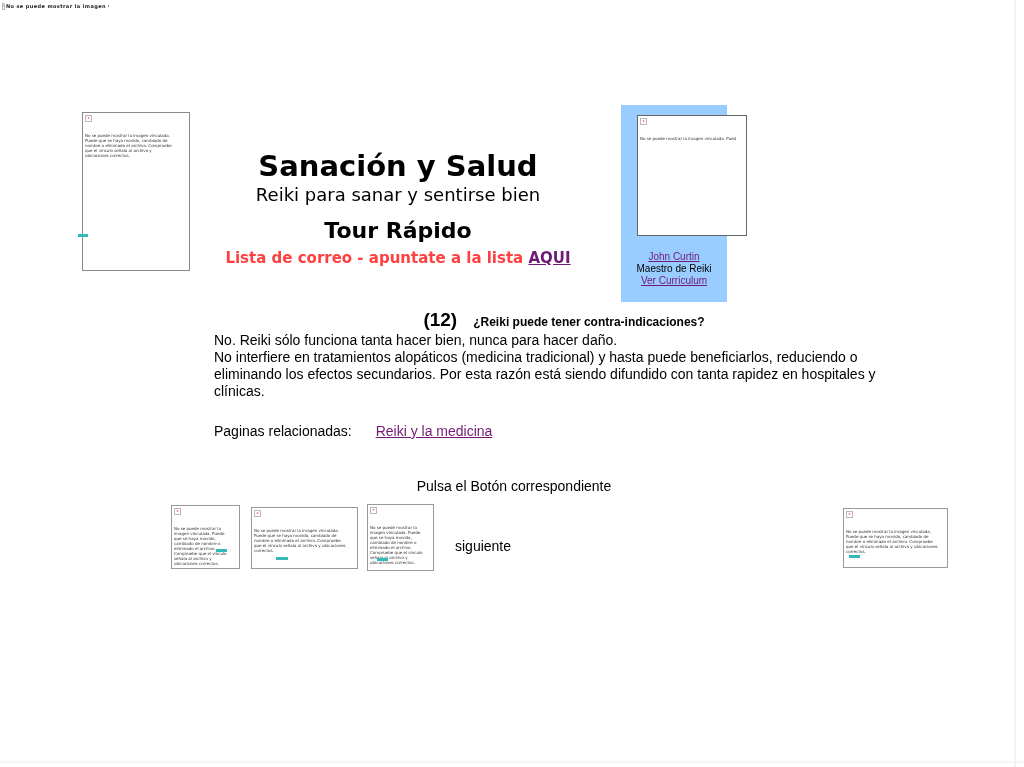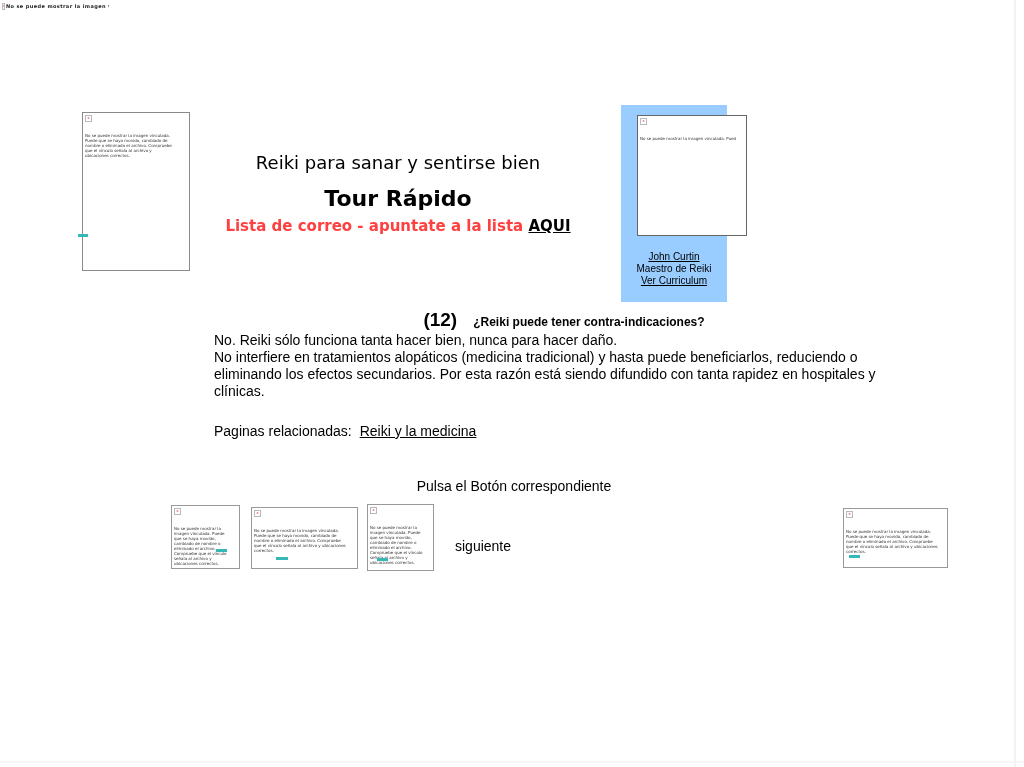--- a/index.html
+++ b/index.html
@@ -21,21 +21,21 @@
   .placeholder-box{border:1px solid #8a8a8a;background:#fff;padding:2px;box-sizing:border-box;}
   .tiny-dash{position:absolute;height:3px;background:#35b8b8;}
 
   
   .header-block{left:188px;top:150px;width:420px;text-align:center;
                 font-family:"DejaVu Sans",sans-serif;}
   .title{font-size:29px;font-weight:bold;line-height:32px;margin:0;}
   .subtitle{font-size:18px;line-height:20px;margin-top:3px;}
   .tour{font-size:22px;font-weight:bold;line-height:24px;margin-top:14px;}
   .mailing{font-size:15px;font-weight:bold;color:#ff4040;margin-top:6px;}
-  a.teal{color:#000000;text-decoration:underline;cursor:pointer;text-align:center;}
+  a.teal{color:#701a75;text-decoration:underline;cursor:pointer;text-align:center;}
   .mailing a.teal{font-weight:bold;}
 
   
   .blue-panel{left:621px;top:105px;width:106px;height:197px;background:#99ccff;text-decoration:underline;}
   .photo-box{left:16px;top:10px;width:110px;height:121px;background:#fff;
              border:1px solid #666;padding:2px;box-sizing:border-box;}
   .profile-line{left:0;width:106px;text-align:center;font-size:10px;line-height:11px;}
 
   
   .content-heading{left:214px;top:309px;width:700px;text-align:center;font-weight:bold;}
@@ -60,20 +60,21 @@
   <span class="microtext">No se puede mostrar la imagen vinculada. Puede que se haya movido, cambiado de nombre o eliminado el archivo. Compruebe que el vínculo señala al archivo y ubicaciones correctos.</span>
 </div>
 
 <div class="abs placeholder-box" style="left:82px;top:112px;width:108px;height:159px;">
   <span class="broken-icon">x</span>
   <span class="microtext" style="display:inline-block;width:90px;vertical-align:top;">No se puede mostrar la imagen vinculada. Puede que se haya movido, cambiado de nombre o eliminado el archivo. Compruebe que el vínculo señala al archivo y ubicaciones correctos.</span>
 </div>
 <div class="tiny-dash" style="left:78px;top:234px;width:10px;"></div>
 
 <div class="abs header-block">
+  <div class="title">Sanación y Salud</div>
   <div class="subtitle">Reiki para sanar y sentirse bien</div>
   <div class="tour">Tour Rápido</div>
   <div class="mailing">
     <span>Lista de correo - apuntate a la lista</span>
     <a class="teal">AQUI</a>
   </div>
 </div>
 
 <div class="abs blue-panel">
   <div class="abs photo-box">
@@ -93,21 +94,21 @@
   <span class="hnum">(12)</span><span class="htxt">¿Reiki puede tener contra-indicaciones?</span>
 </div>
 
 <div class="abs bodytext">
   <div>No. Reiki sólo funciona tanta hacer bien, nunca para hacer daño.</div>
   <div>No interfiere en tratamientos alopáticos (medicina tradicional) y hasta puede beneficiarlos, reduciendo o eliminando los efectos secundarios. Por esta razón está siendo difundido con tanta rapidez en hospitales y clínicas.</div>
 </div>
 
 <div class="abs related">
   <span>Paginas relacionadas:</span>
-  <a class="teal" style="margin-left:4px;">Reiki y la medicina</a>
+  <a class="teal" style="margin-left:20px;">Reiki y la medicina</a>
 </div>
 
 <div class="abs instruction">Pulsa el Botón correspondiente</div>
 
 <div class="btn-box" style="left:171px;top:505px;width:69px;height:64px;">
   <span class="broken-icon">x</span>
   <span class="microtext" style="display:inline-block;width:56px;vertical-align:top;">No se puede mostrar la imagen vinculada. Puede que se haya movido, cambiado de nombre o eliminado el archivo. Compruebe que el vínculo señala al archivo y ubicaciones correctos.</span>
   <span class="tiny-dash" style="left:44px;top:43px;width:11px;"></span>
 </div>
 

